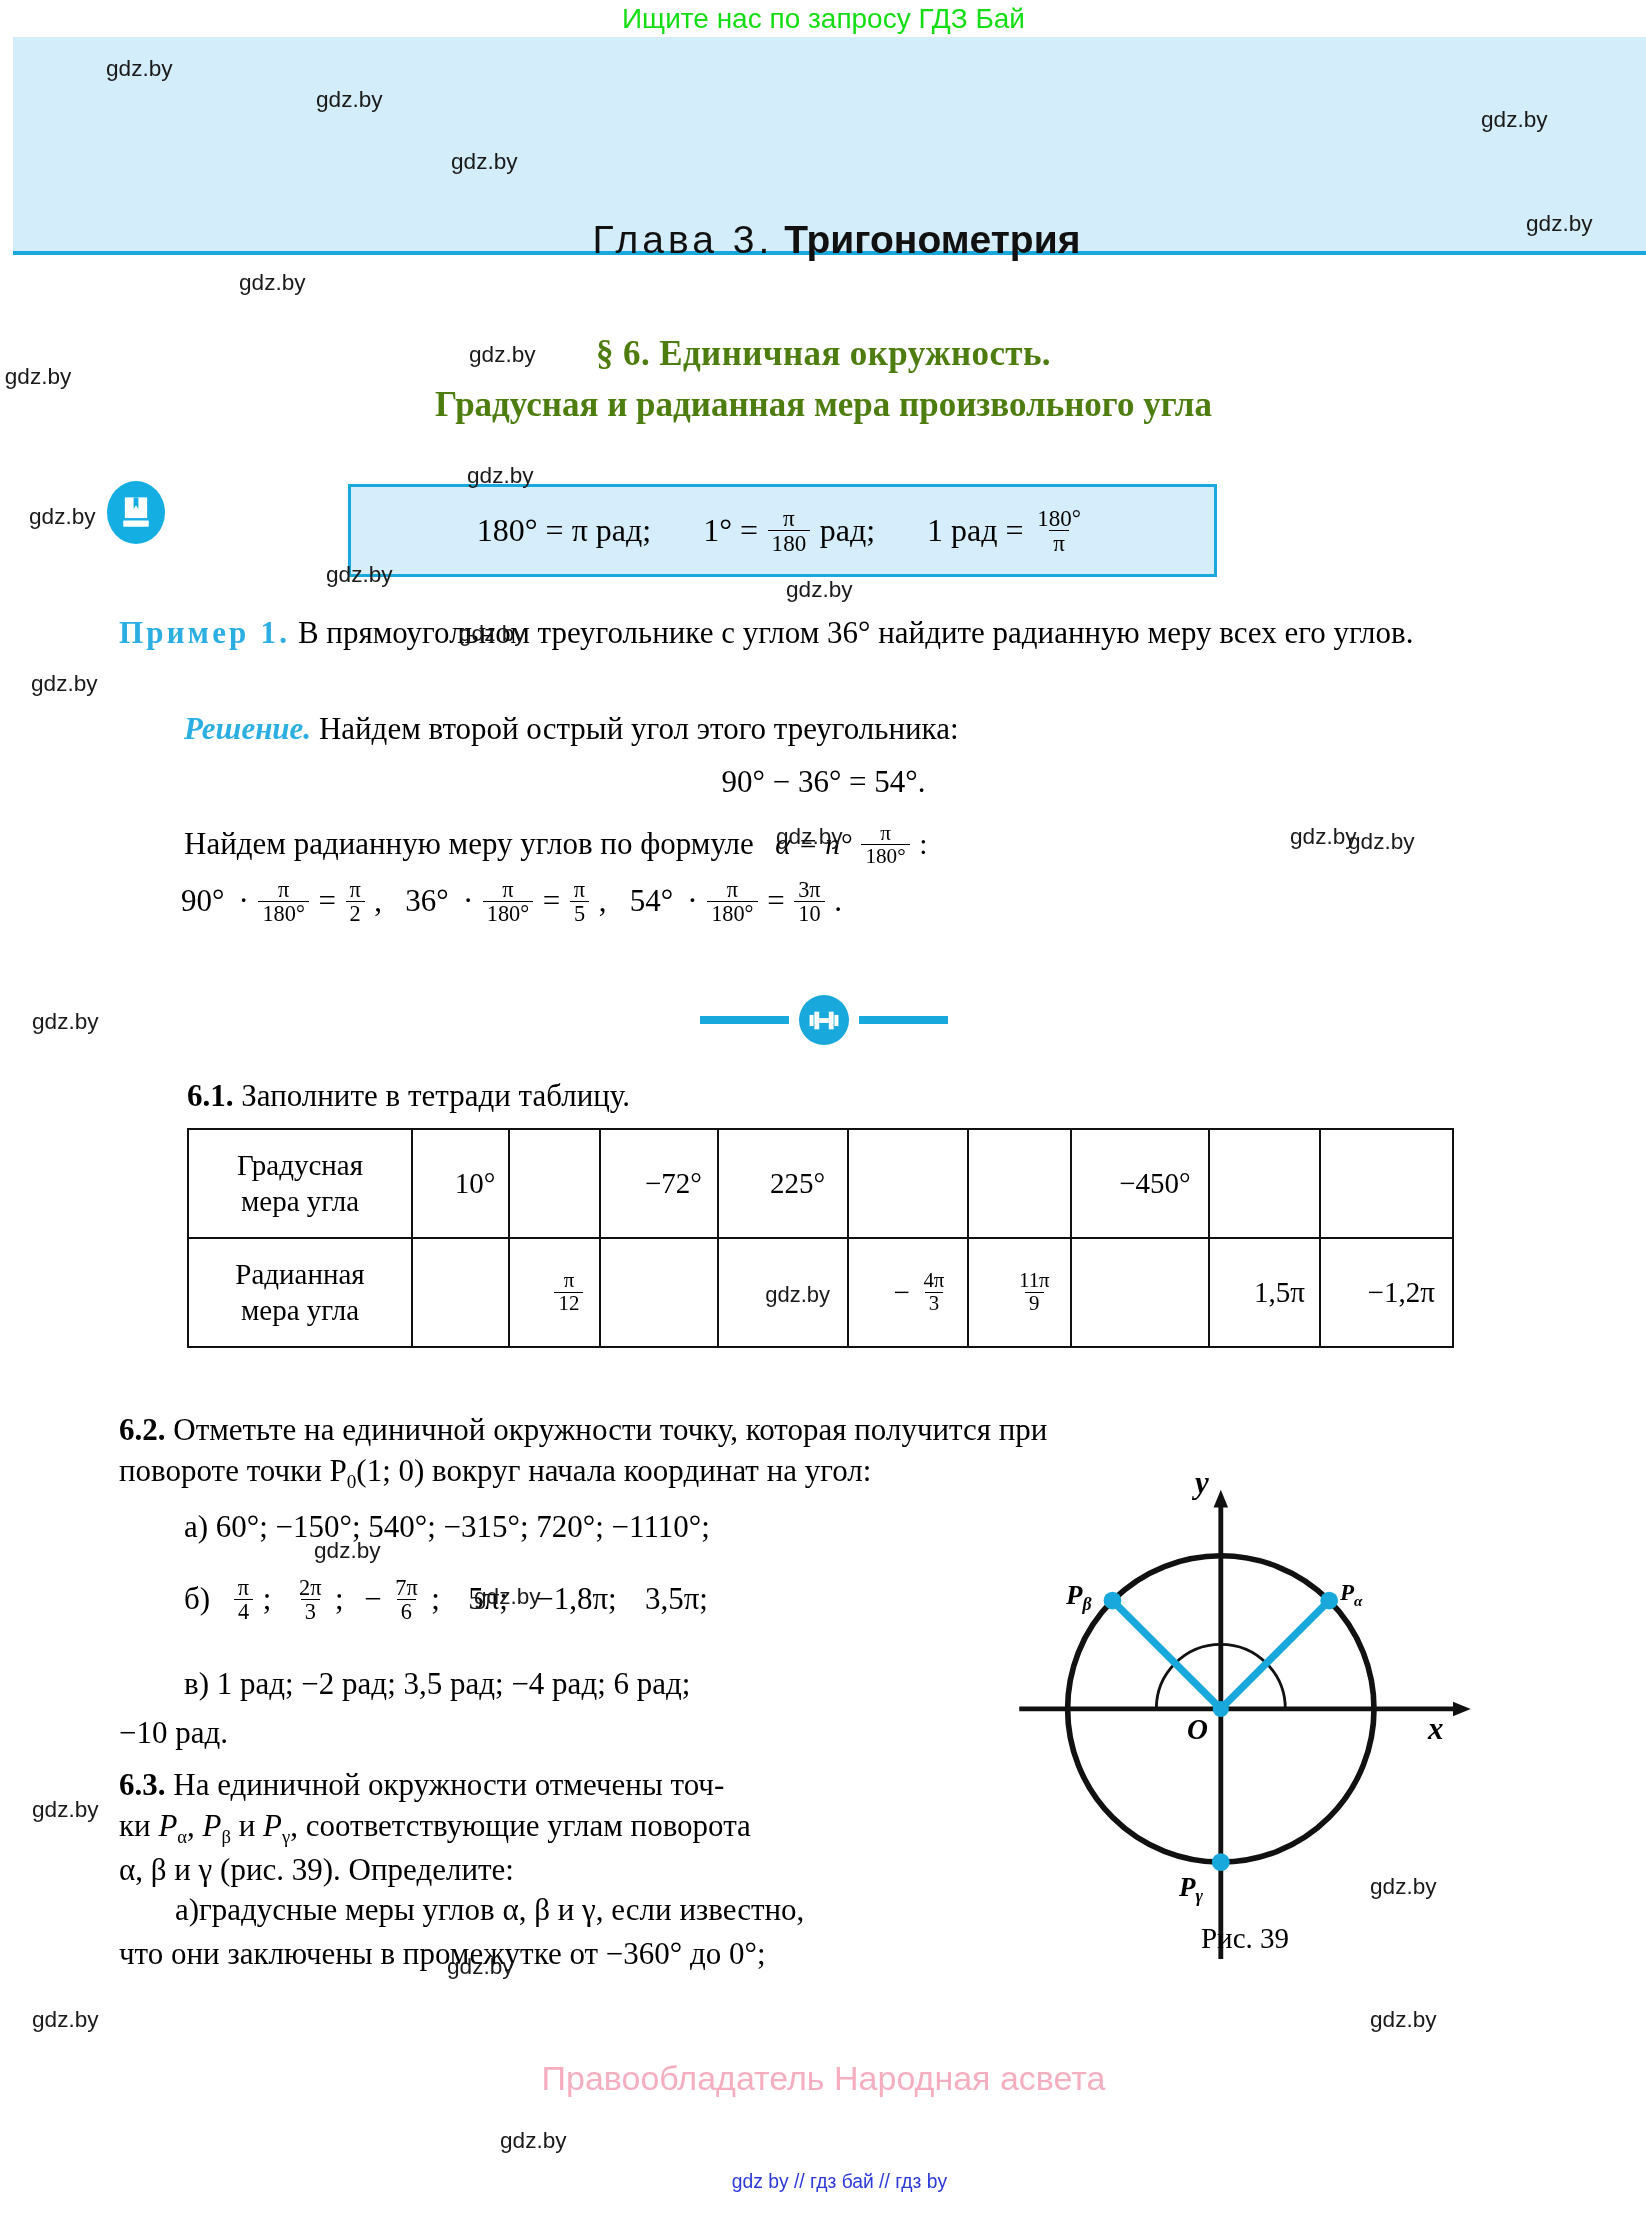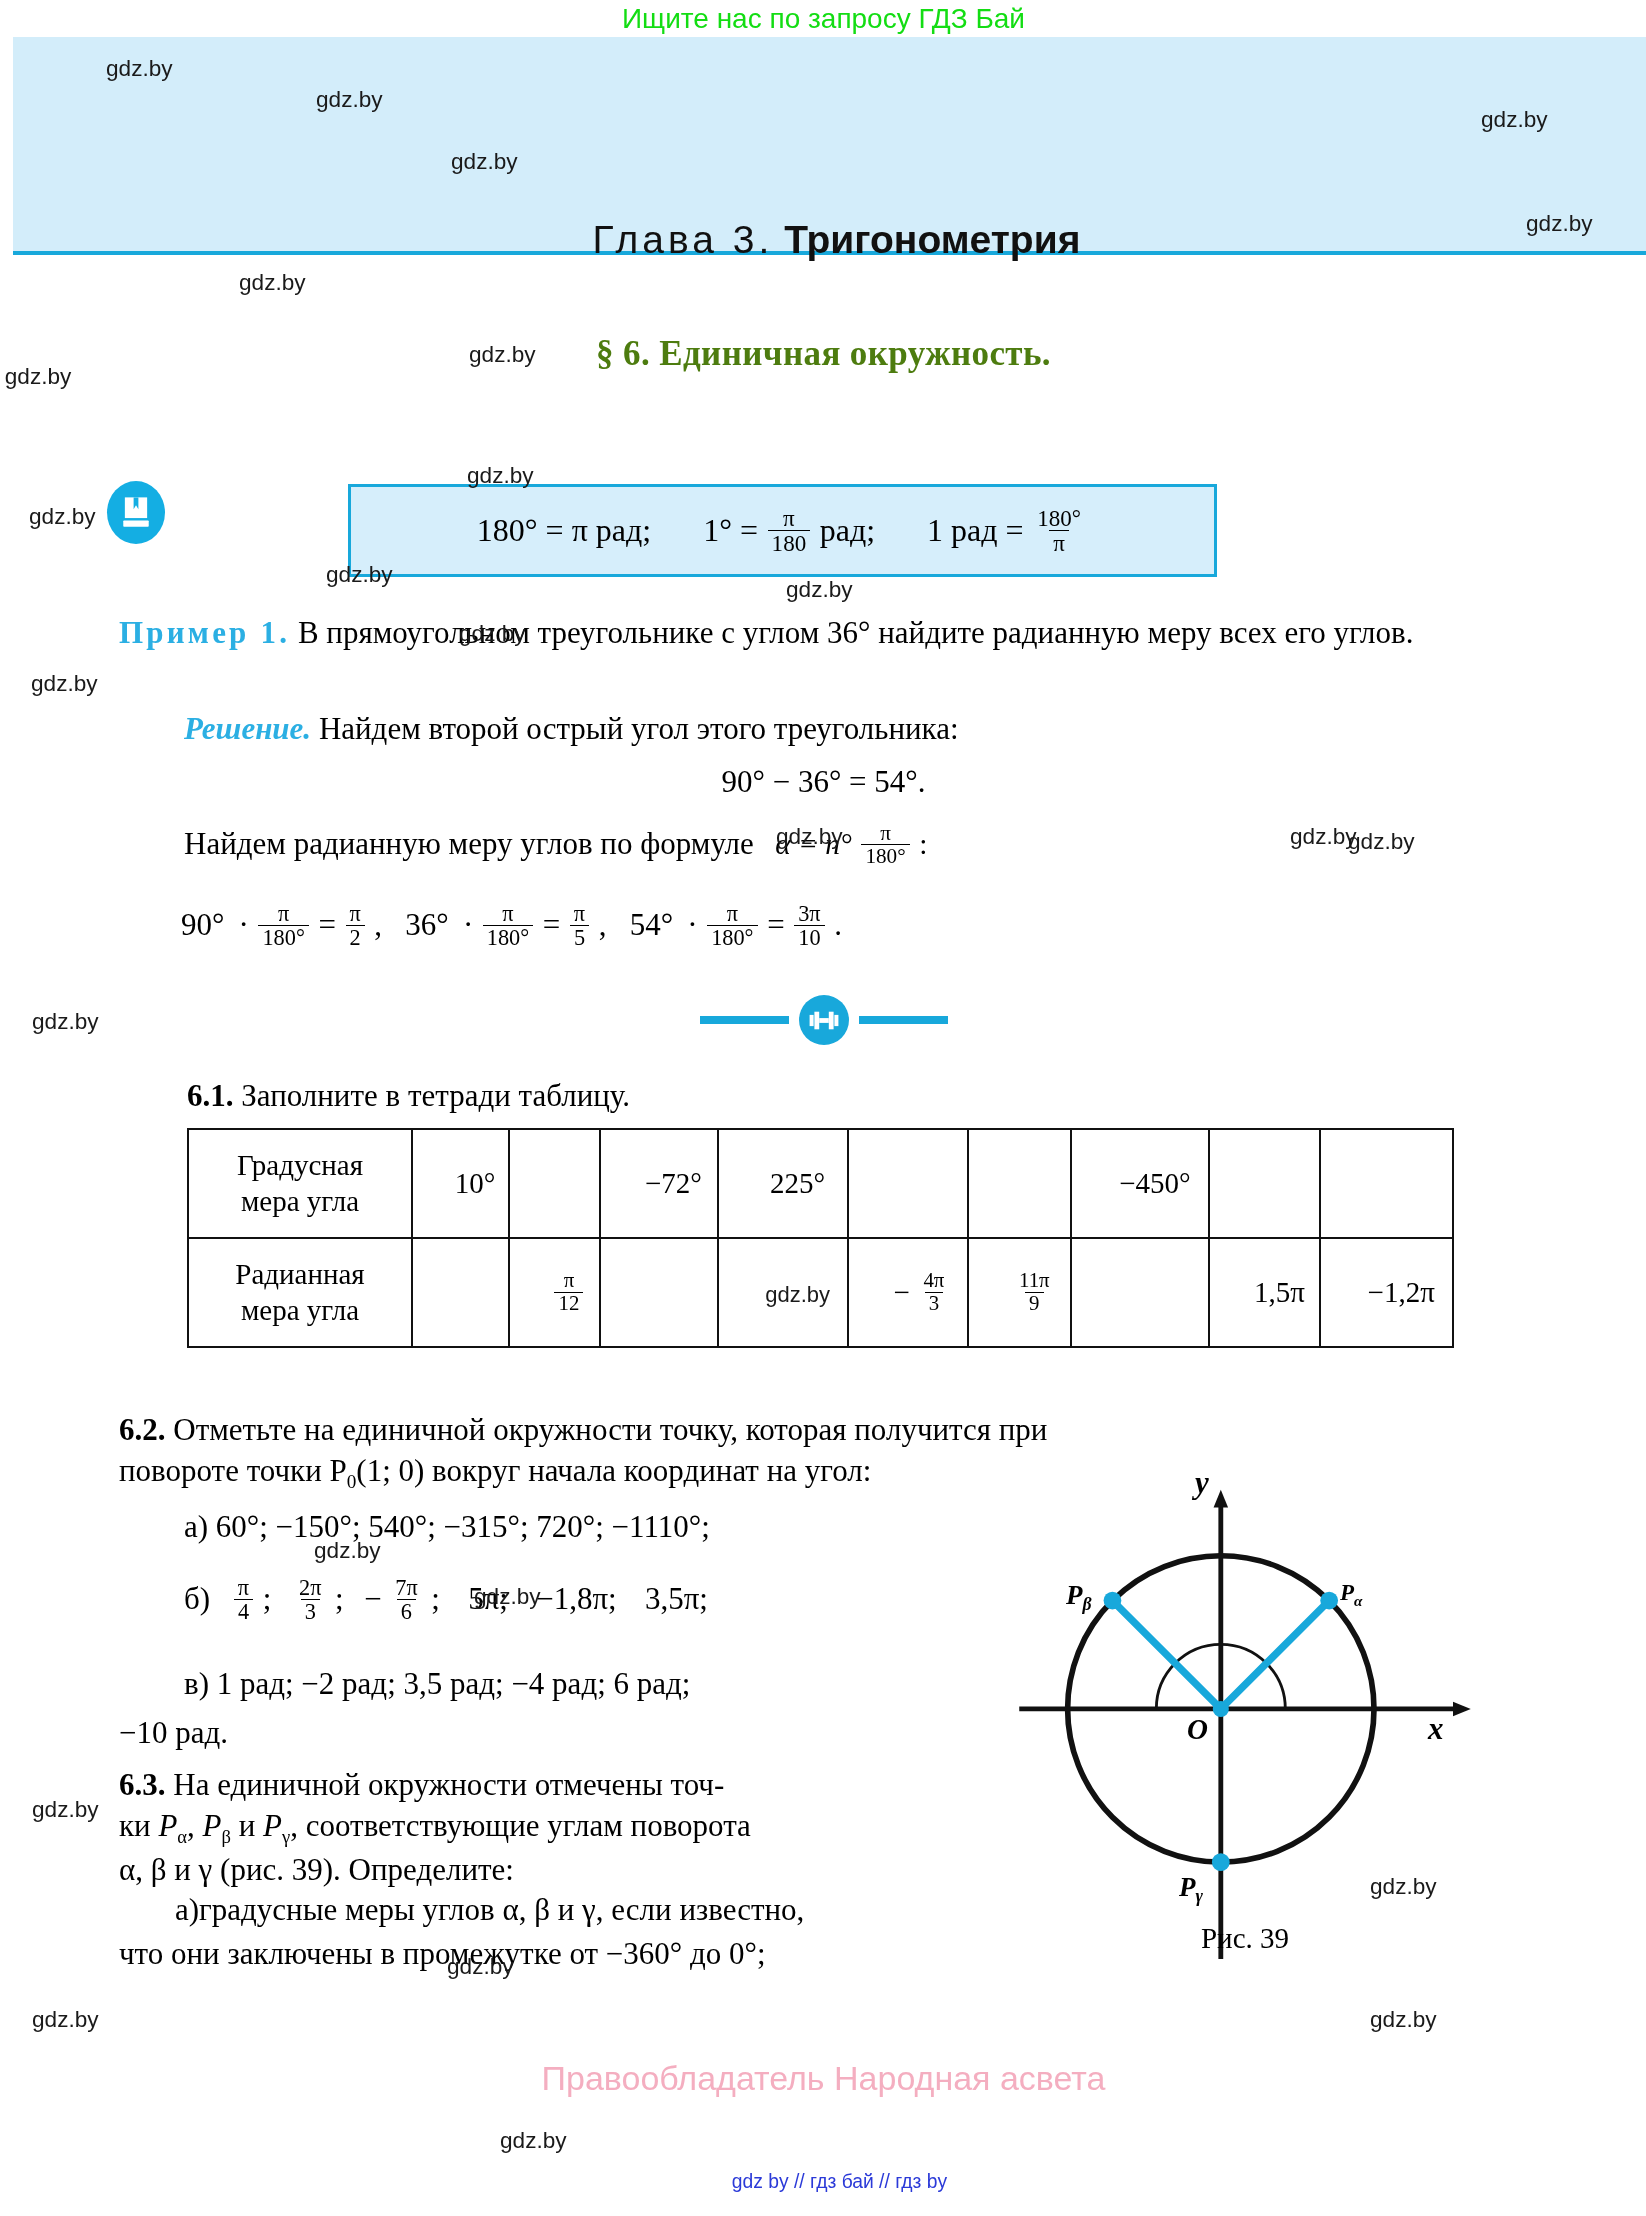--- a/index.html
+++ b/index.html
@@ -78,21 +78,21 @@
   .txt { position:absolute; color:#000; font-size:31px; line-height:1.32; }
   .accent { color:#2bafe3;margin-top:15px; }
   .bold { font-weight:700; }
   .ital { font-style:italic; }
   .sp-wide { letter-spacing:3.2px; }
 
   .p-example { left:119px; top:613px; width:1427px; text-align:justify; }
   .p-solution { left:184px; top:709px; width:1370px; }
   .eq-center1 { left:0; top:762px; width:1647px; text-align:center; }
   .p-findrad { left:184px; top:822px; width:1370px; }
-  .eq-center2 { left:181px; top:878px; width:1370px;margin-top:24px; }
+  .eq-center2 { left:181px; top:878px; width:1370px; }
 
   
   .divider { position:absolute; left:663px; top:991px; width:322px; height:58px;
              display:flex; align-items:center; justify-content:center; gap:0px; }
   .divider .bar { width:89px; height:7.3px; background:#18a8db; }
   .divider .circle { width:50px; height:50px; border-radius:50%; background:#18a8db;
                      display:flex; align-items:center; justify-content:center;
                      margin:0 9.7px; }
 
   
@@ -151,20 +151,21 @@
 
 <div class="chapter-band">
   <div class="chapter-title">
     <span class="ch-word">Глава 3.</span>
     <span class="ch-name">Тригонометрия</span>
   </div>
 </div>
 
 <div class="section-title">
   <span class="l1">§  6. Единичная окружность.</span>
+  <span class="l2">Градусная и радианная мера произвольного угла</span>
 </div>
 
 <div class="book-badge">
   <svg width="32" height="35" viewBox="0 0 40 44" aria-hidden="true">
     <rect x="6" y="3" width="28" height="26" fill="#ffffff"></rect>
     <polygon points="17,3 23,3 23,18 20,13 17,18" fill="#14aee3"></polygon>
     <rect x="4" y="32" width="32" height="8" rx="1" fill="#ffffff"></rect>
   </svg>
 </div>
 

